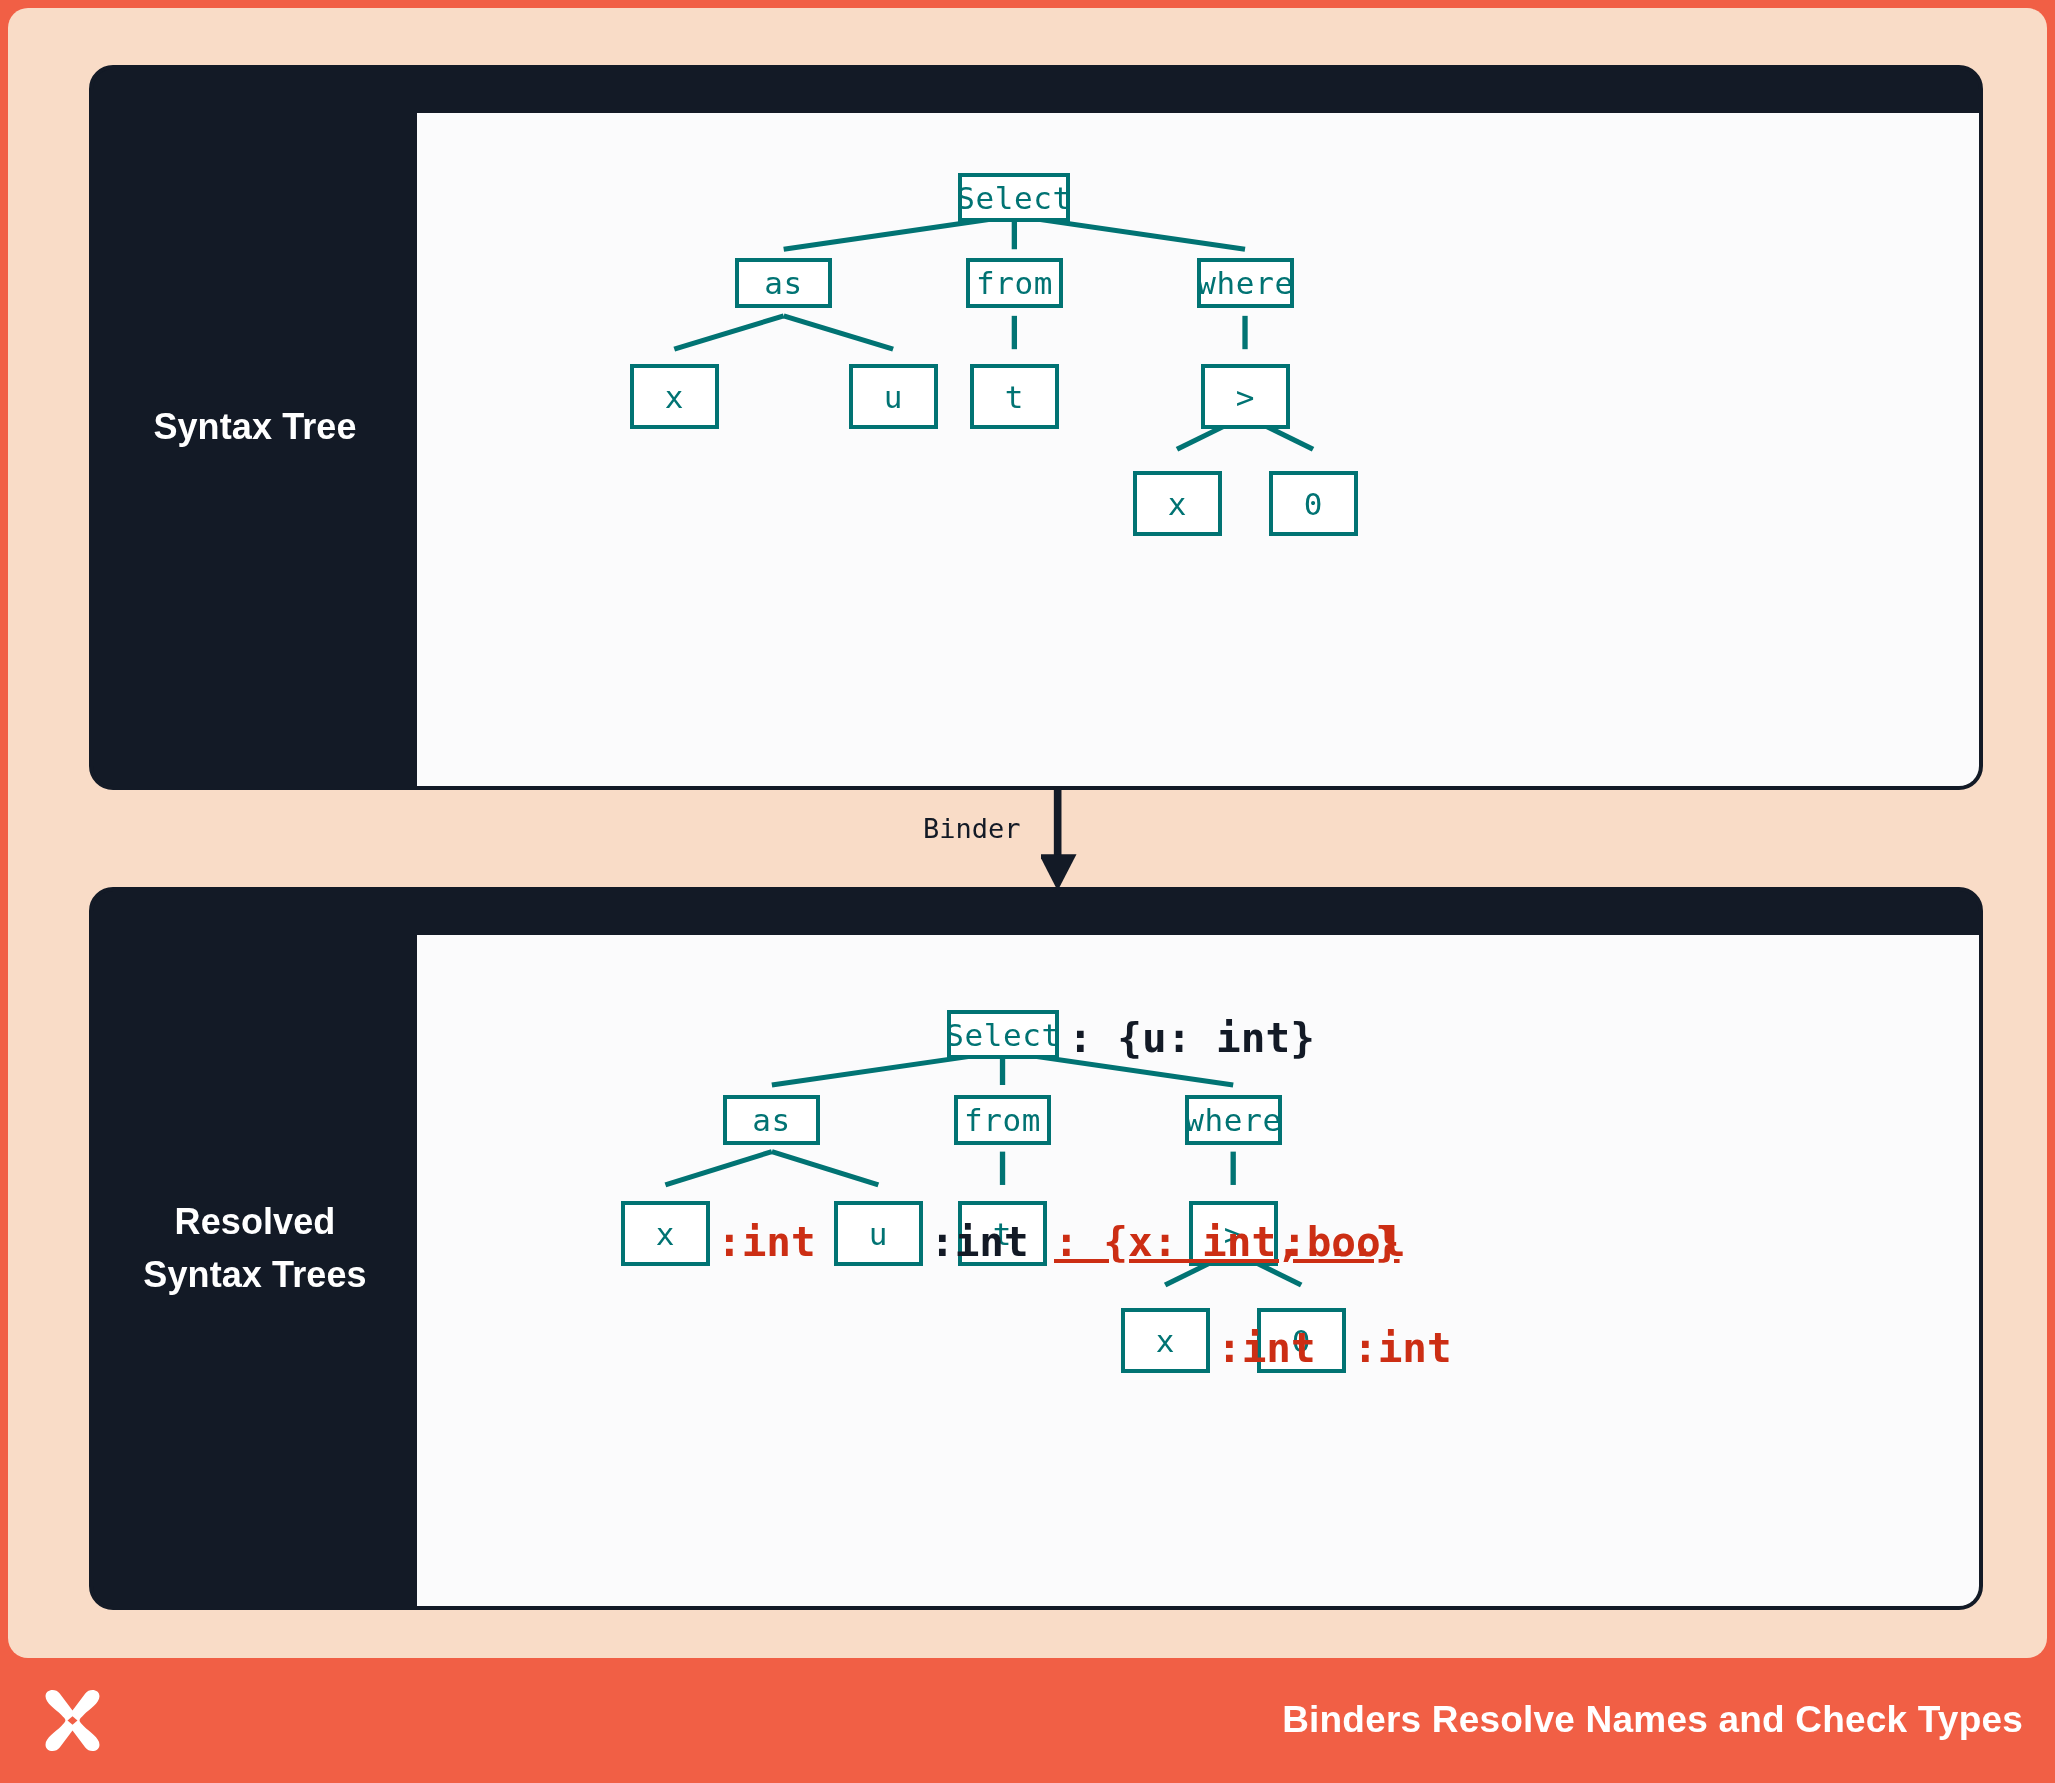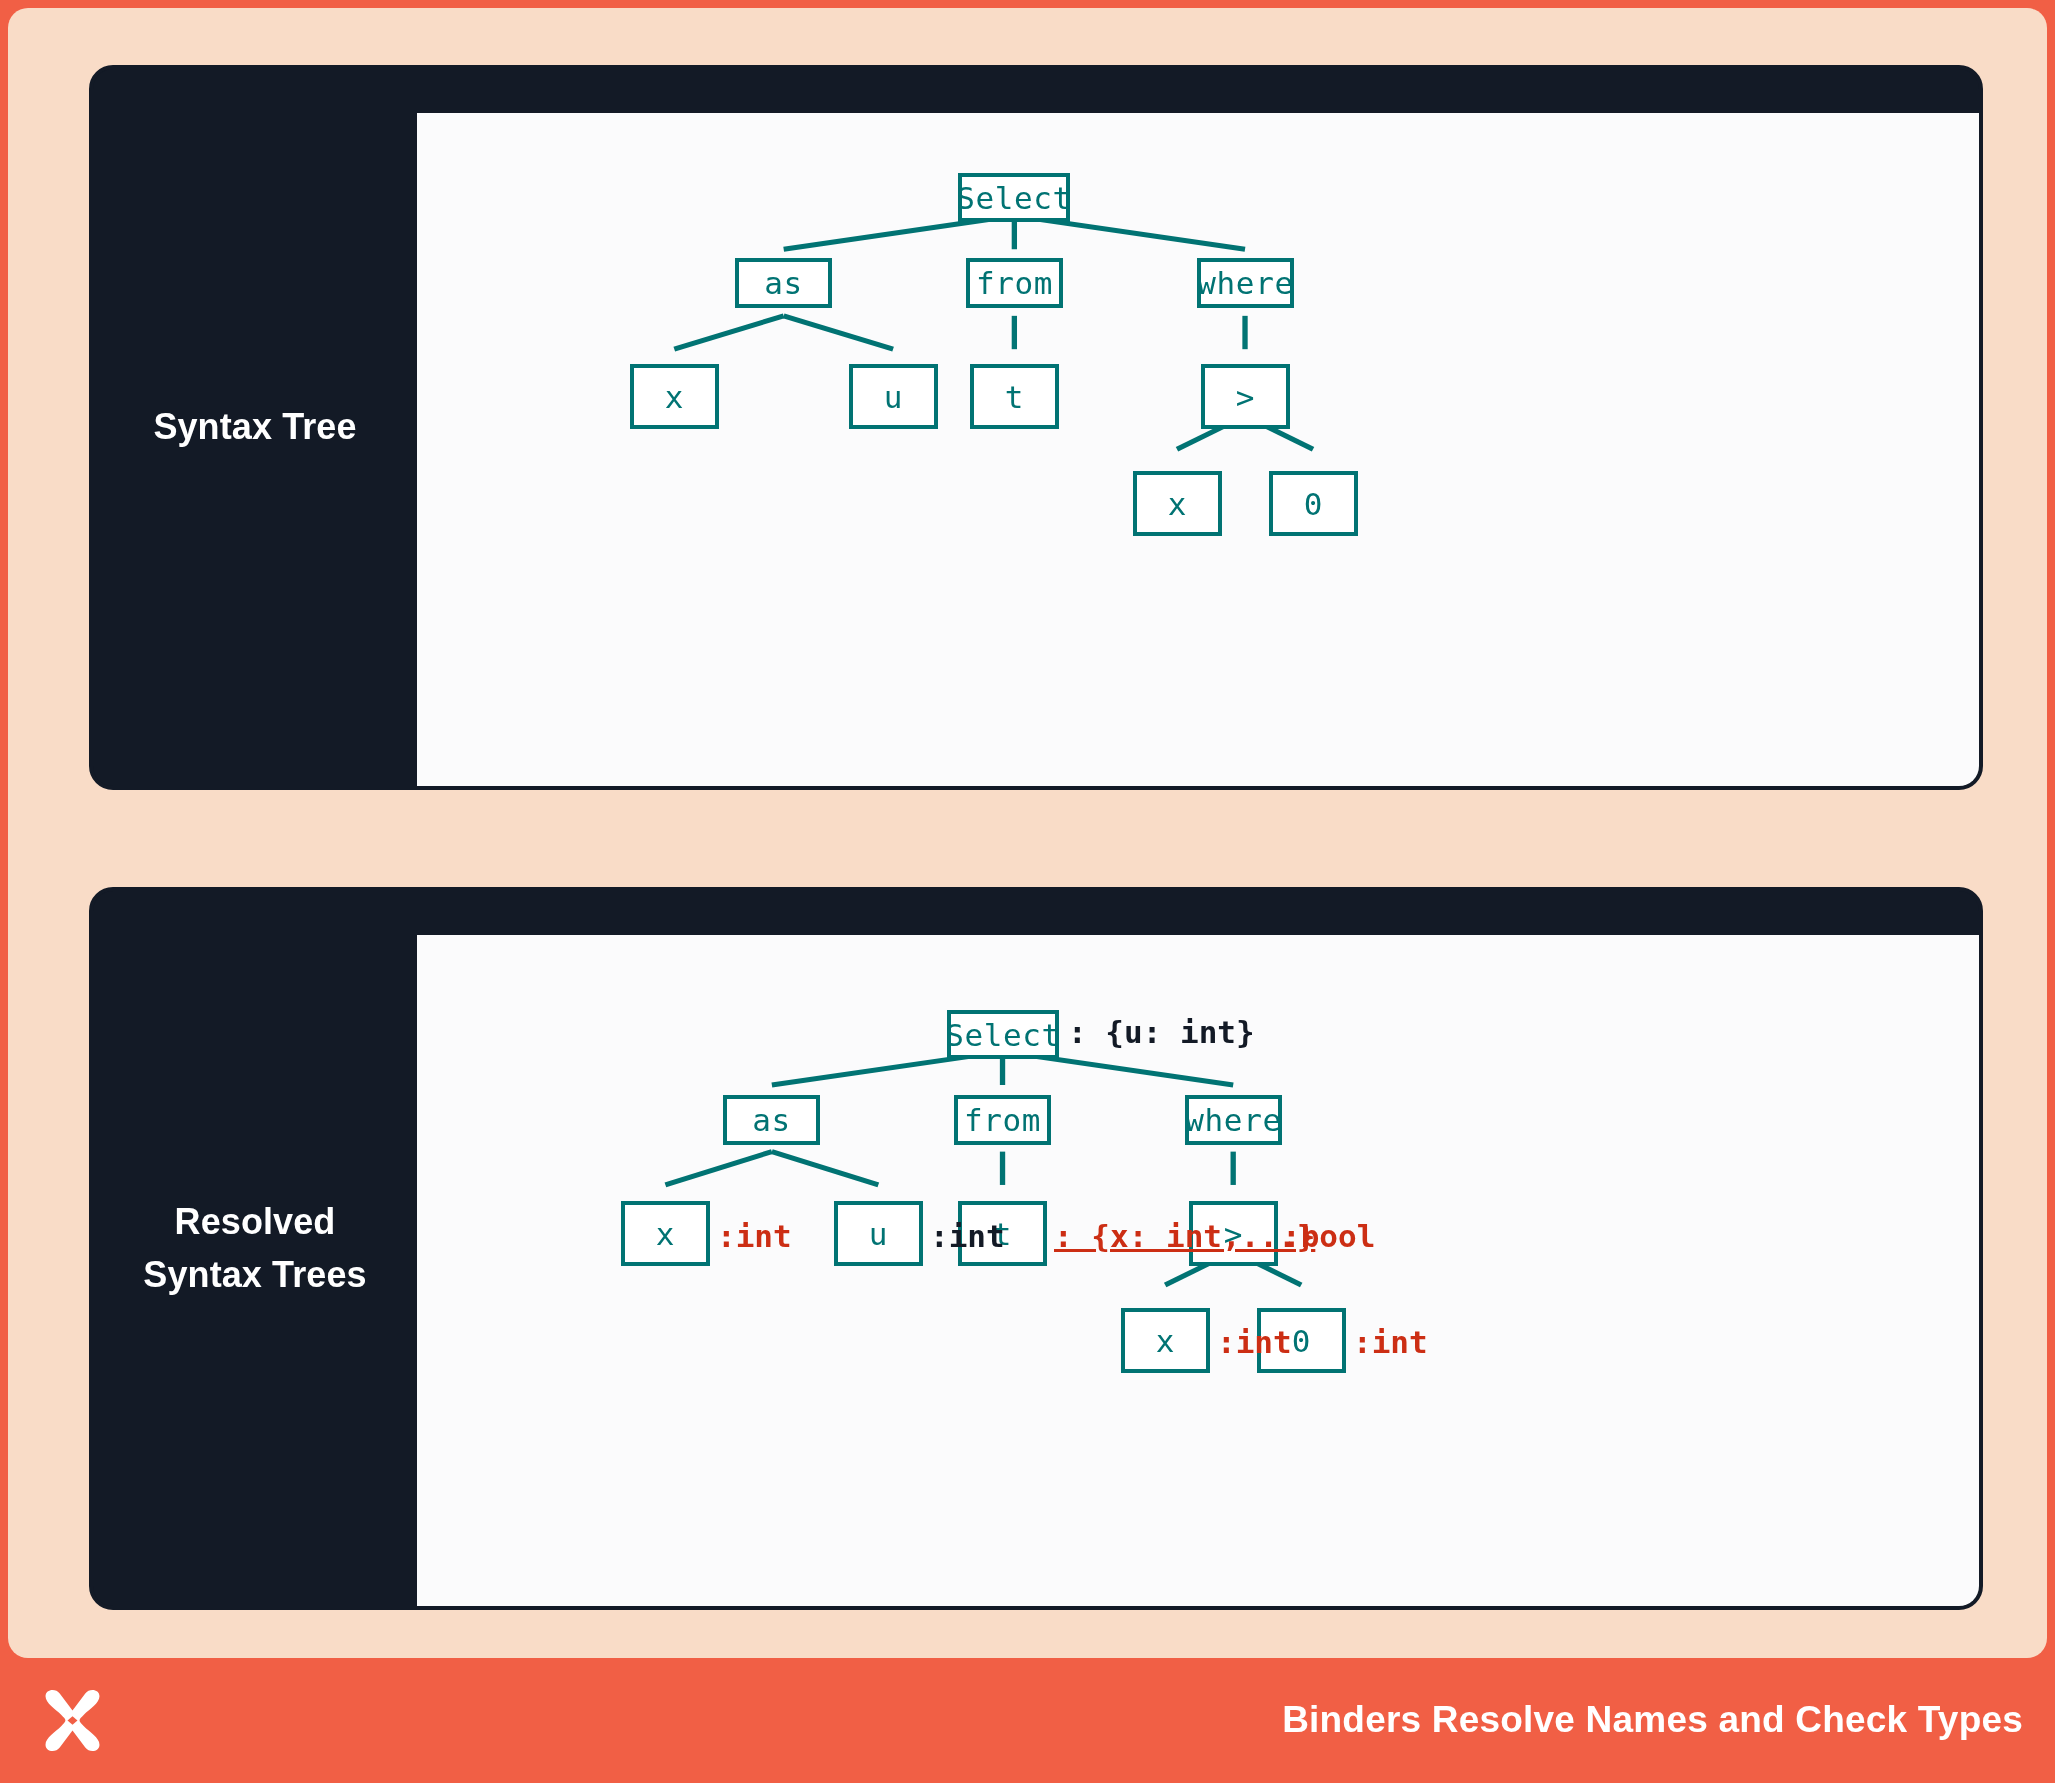--- a/index.html
+++ b/index.html
@@ -72,21 +72,21 @@
     font-size:31px;
     display:flex;
     align-items:center;
     justify-content:center;
     z-index:2;
     letter-spacing:0.6px;
   }
   .ann{
     position:absolute;
     font-family:"DejaVu Sans Mono", monospace;
-    font-size:31px;
+    font-size:41px;
     font-weight:bold;
     white-space:pre;
     z-index:3;
     letter-spacing:0px;
   }
   .ann.red{color:#CC2E14;}
   .ann.dark{color:#131A26;}
 
   
   #binder-group{
@@ -178,20 +178,27 @@
           <span>x</span>
         </div>
         <div class="node" style="left:852px;top:358px;width:89px;height:65px;">
           <span>0</span>
         </div>
 
       </div>
     </div>
   </div>
 
+  <div id="binder-group">
+    <div id="binder-label">Binder</div>
+    <svg width="71" height="106" viewBox="0 0 120 180">
+      <line x1="28" y1="0" x2="28" y2="128" stroke="#131A26" stroke-width="13"></line>
+      <polygon points="28,176 -4,114 60,114" fill="#131A26"></polygon>
+    </svg>
+  </div>
 
   <div class="panel" id="panel-bottom">
     <div class="panel-side" id="side-bottom">Resolved<br>Syntax Trees</div>
     <div class="panel-body">
       <div class="tree">
 
         <svg class="edges" viewBox="0 0 2641 1208" preserveAspectRatio="none">
           <g stroke="#017373" stroke-width="9" fill="none">
             <line x1="990" y1="210" x2="600" y2="270"></line>
             <line x1="990" y1="210" x2="990" y2="270"></line>

